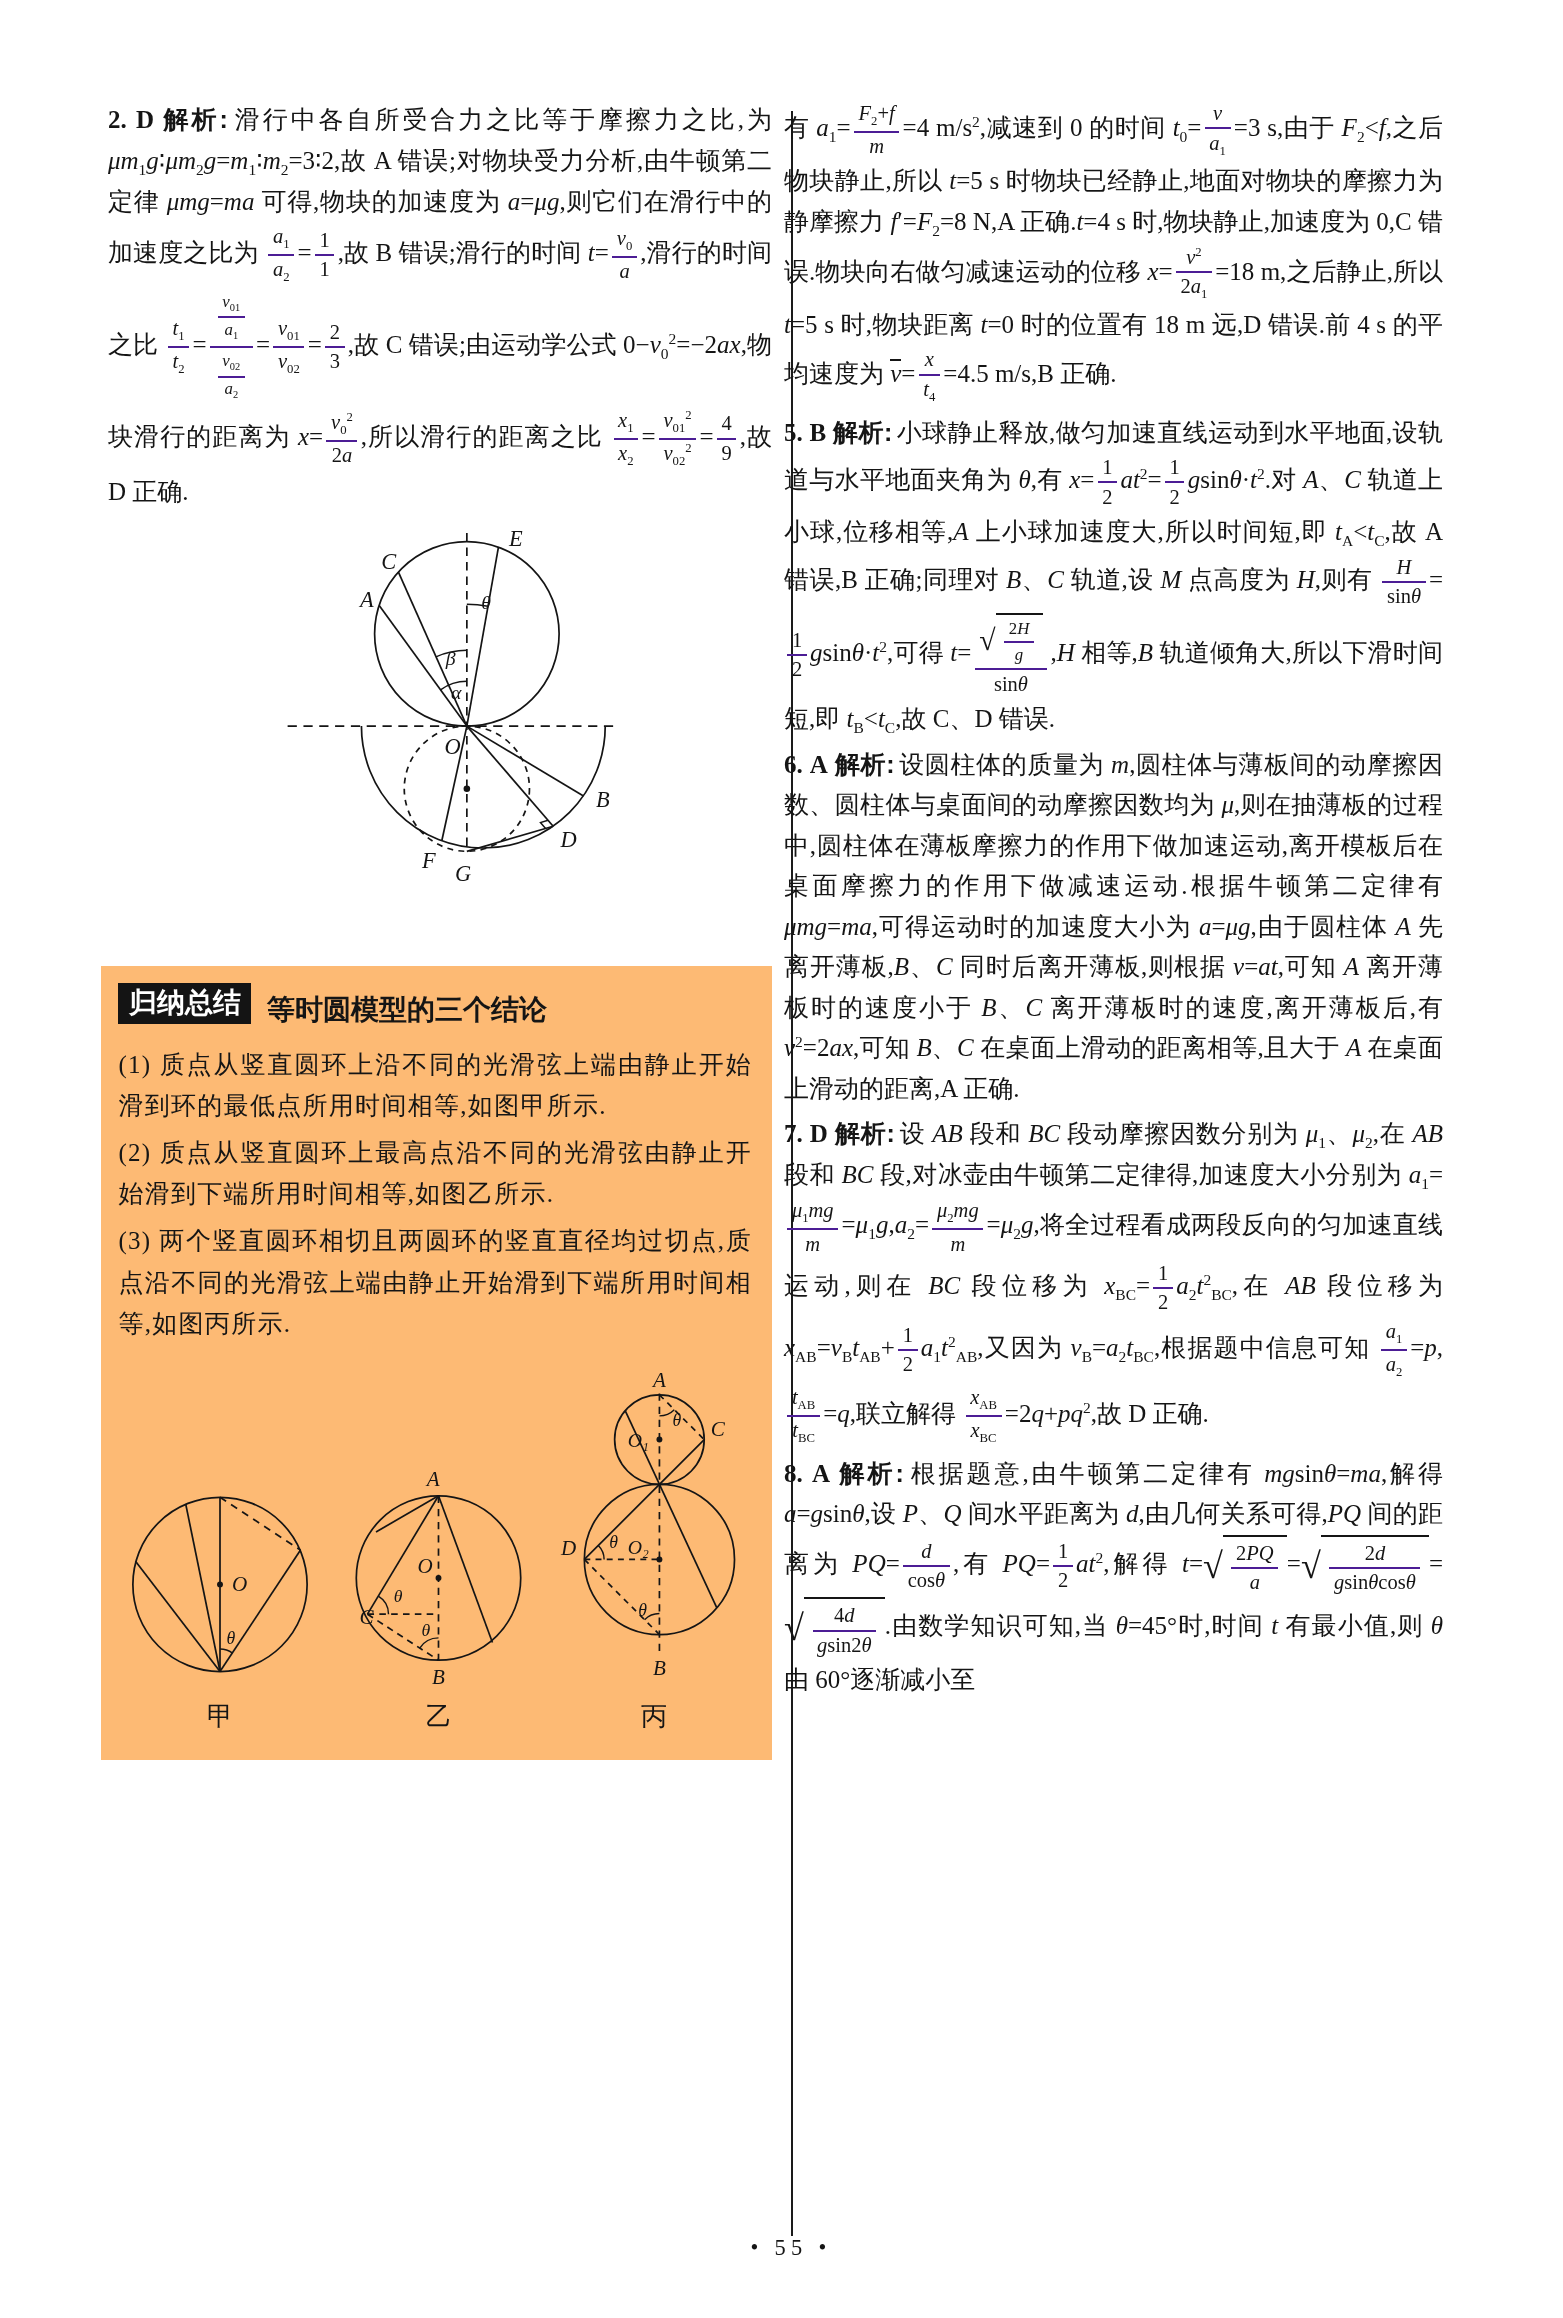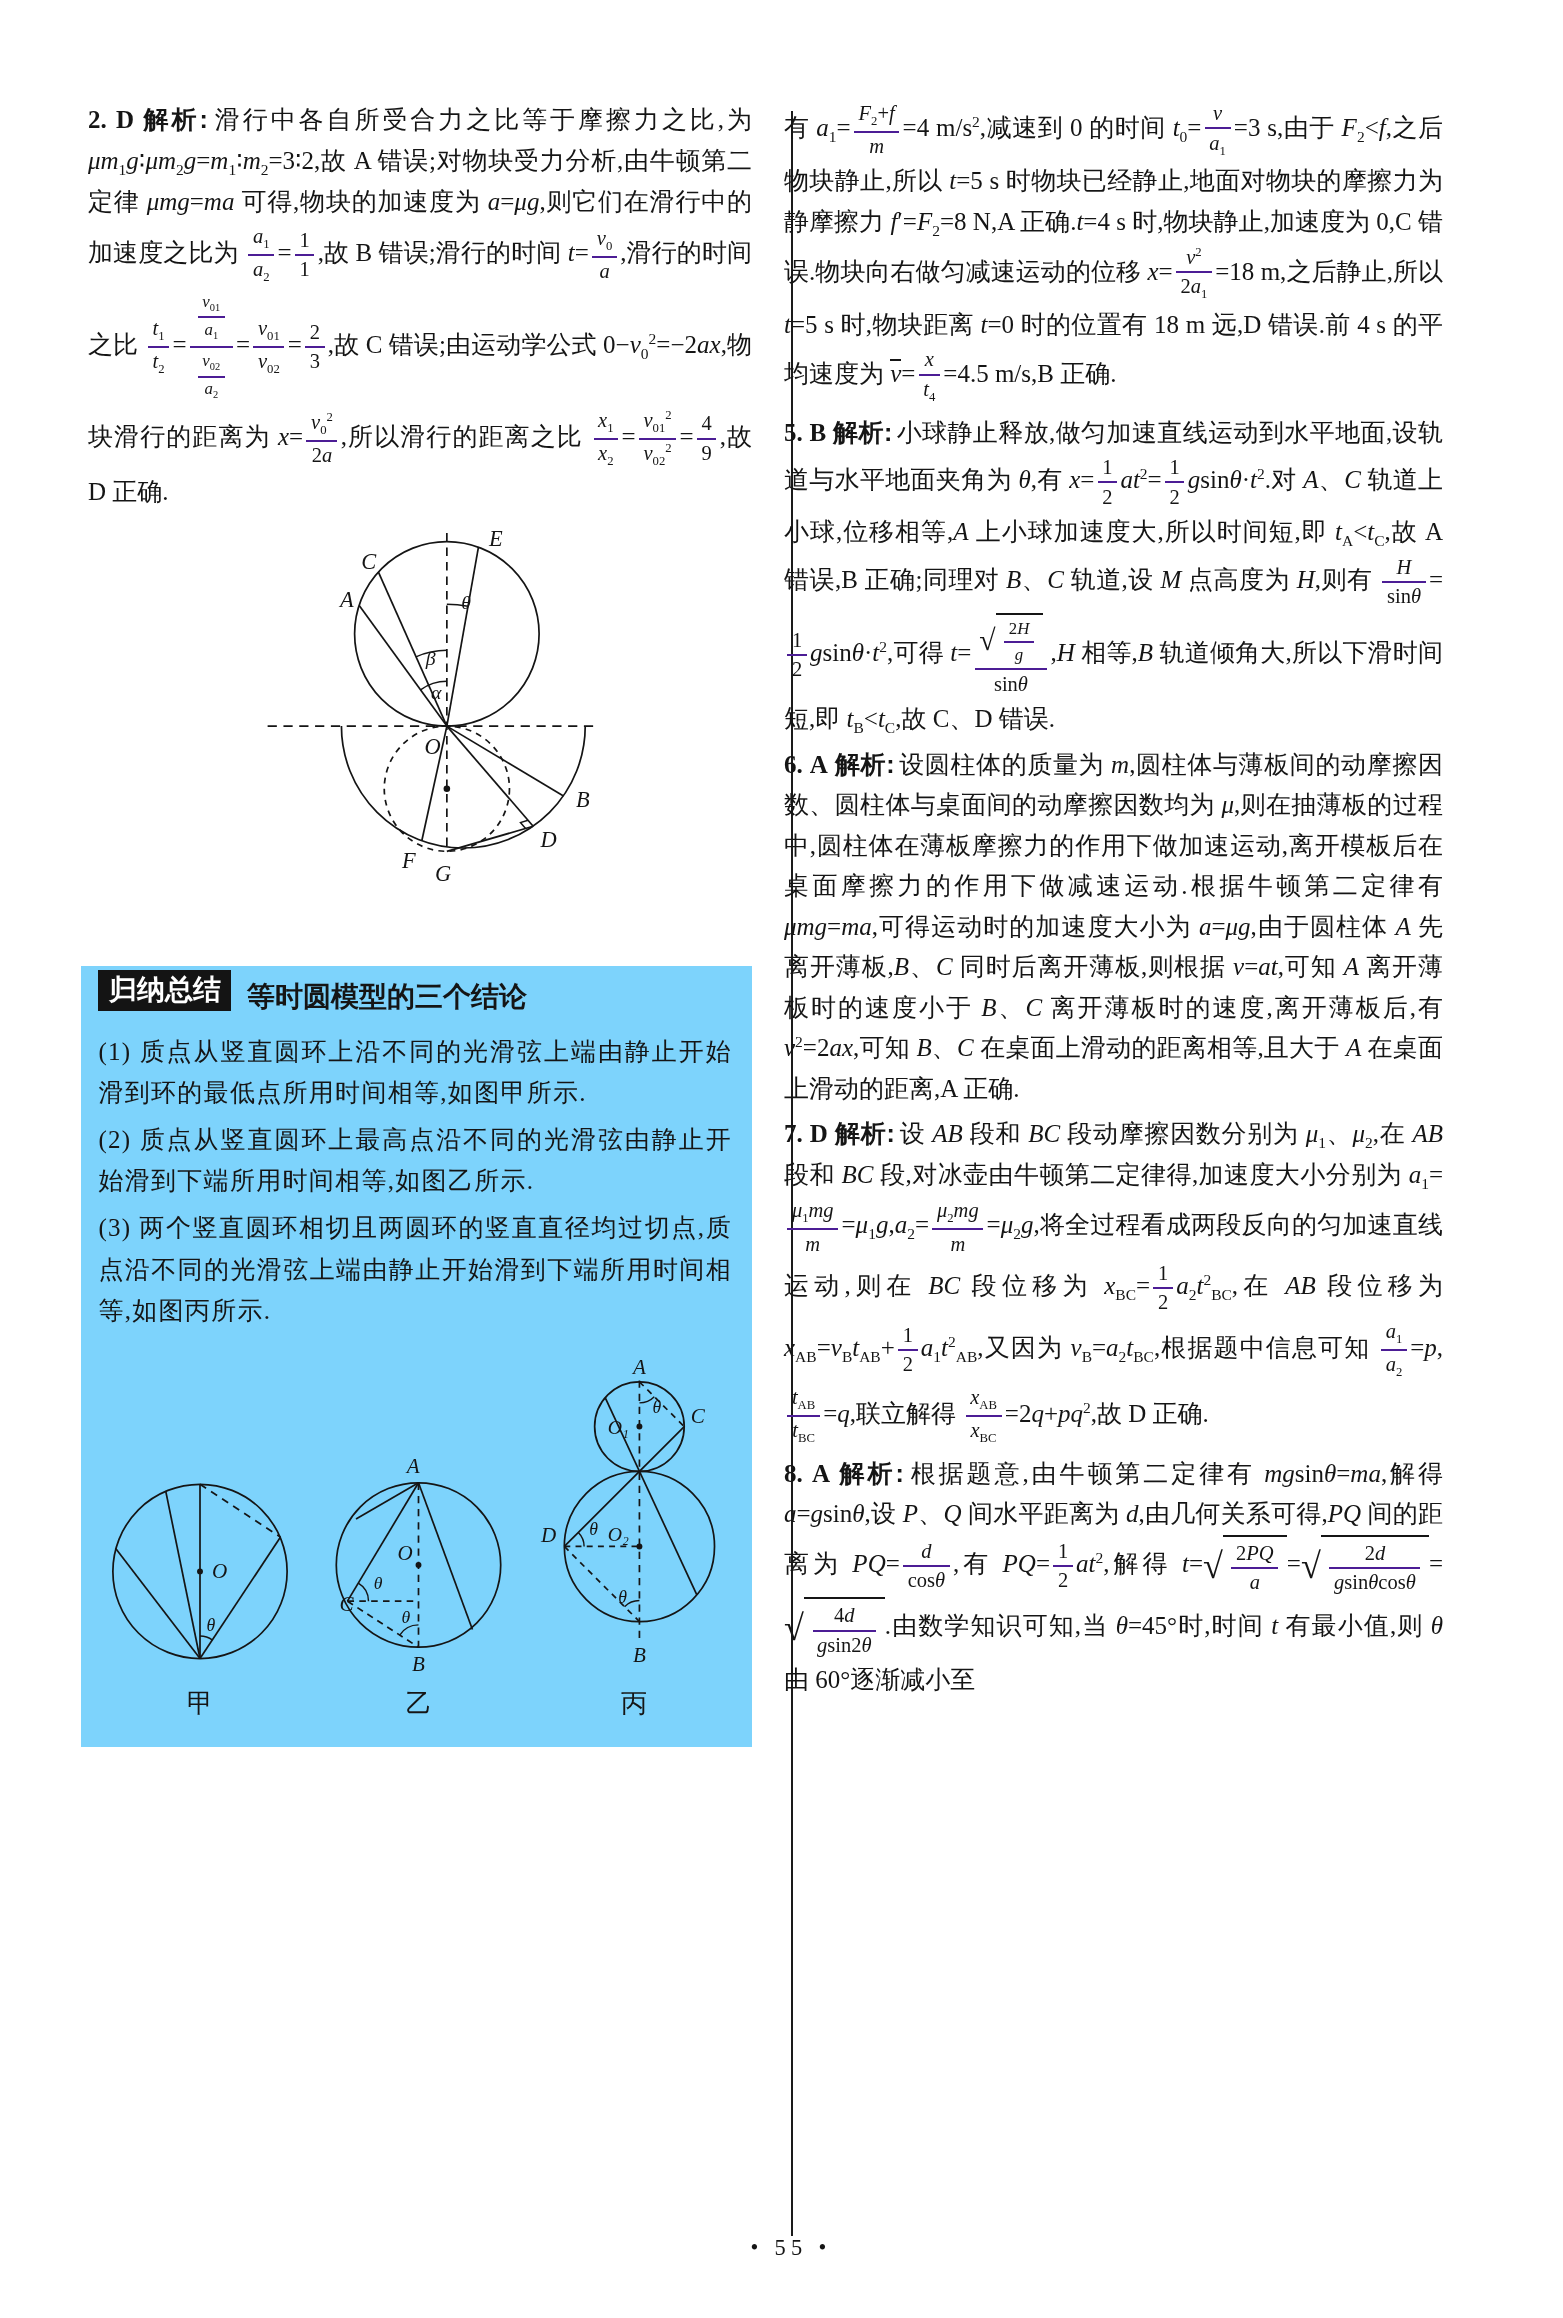--- a/index.html
+++ b/index.html
@@ -1,35 +1,35 @@
 <!DOCTYPE html>
 <html style="font-size:10.5px"><head>
 <meta charset="utf-8">
 <style>
   html,body { margin:0; padding:0; background:#ffffff; }
   body { width:1564px; height:2319px; position:relative; font-family:"Liberation Serif","DejaVu Serif",serif; color:#151515; }
   .page { position:absolute; inset:0; }
   .divider { position:absolute; left:791px; top:111px; width:2px; height:2125px; background:#1a1a1a; }
   .col { position:absolute; top:99px; }
-  .col-left  { left:88px;  width:664px; }
+  .col-left  { left:108px;  width:664px; }
   .col-right { left:784px; width:659px; }
   .para { font-size:25px; line-height:1.62; text-align:justify; margin:0 0 4px 0; }
   .qn { font-weight:bold; }
   .jx { font-family:"Liberation Sans","DejaVu Sans",sans-serif; font-weight:bold; margin:0 4px 0 6.6px; }
   i { font-style:italic; }
   sub,sup { font-size:0.62em; }
   .fr { display:inline-block; vertical-align:middle; text-align:center; font-size:0.82em; line-height:1.22; margin:2px 3.3px; }
   .fr .nu { display:block; border-bottom:2px solid #4c1d95; padding:0 4.6px 1.3px; }
   .fr .de { display:block; padding:1.3px 4.6px 0; }
   .sq { display:inline-block; vertical-align:middle; white-space:nowrap; }
   .rad { font-size:1.45em; vertical-align:middle; font-style:normal; }
   .bar { display:inline-block; border-top:2px solid #151515; padding:2px 5.3px 0; vertical-align:middle;text-decoration:underline; }
   .ov { display:inline-block; border-top:2px solid #151515; line-height:1.05; padding-top:0.7px; }
   .figwrap { text-align:center; margin:13px 0 17px; }
-  .summary { background:#7dd3fc; margin:17px 0 14.5px -6.6px; padding:4px 20px 26px 17px; }
+  .summary { background:#fdba74; margin:17px 0 14.5px -6.6px; padding:17px 20px 26px 17px; }
   .sum-head { margin-bottom:14.5px; white-space:nowrap; }
   .badge { display:inline-block; background:#141414; color:#ffffff; font-family:"Liberation Sans","DejaVu Sans",sans-serif; font-weight:bold; font-size:28px; padding:5.3px 10.5px 6.6px; line-height:1.05; }
   .sum-title { font-family:"Liberation Sans","DejaVu Sans",sans-serif; font-weight:bold; font-size:28px; margin-left:13px; vertical-align:middle; }
   .sum-item { font-size:25px; line-height:1.66; text-align:justify; letter-spacing:1.3px; margin:0 0 5.3px 0; }
   .figrow { display:flex; justify-content:space-between; align-items:flex-end; padding:0 2.6px; margin-top:22.4px; }
   .figcol { text-align:center; }
   .figcap { font-size:26px; margin-top:6.6px; }
   .footer { position:absolute; left:9px; top:2235px; width:1564px; text-align:center; font-size:22.4px; letter-spacing:5.3px; }
   svg text { font-family:"Liberation Serif","DejaVu Serif",serif; font-style:italic; fill:#151515; }
   svg .geo { stroke:#151515; stroke-width:2.6; fill:none; }

